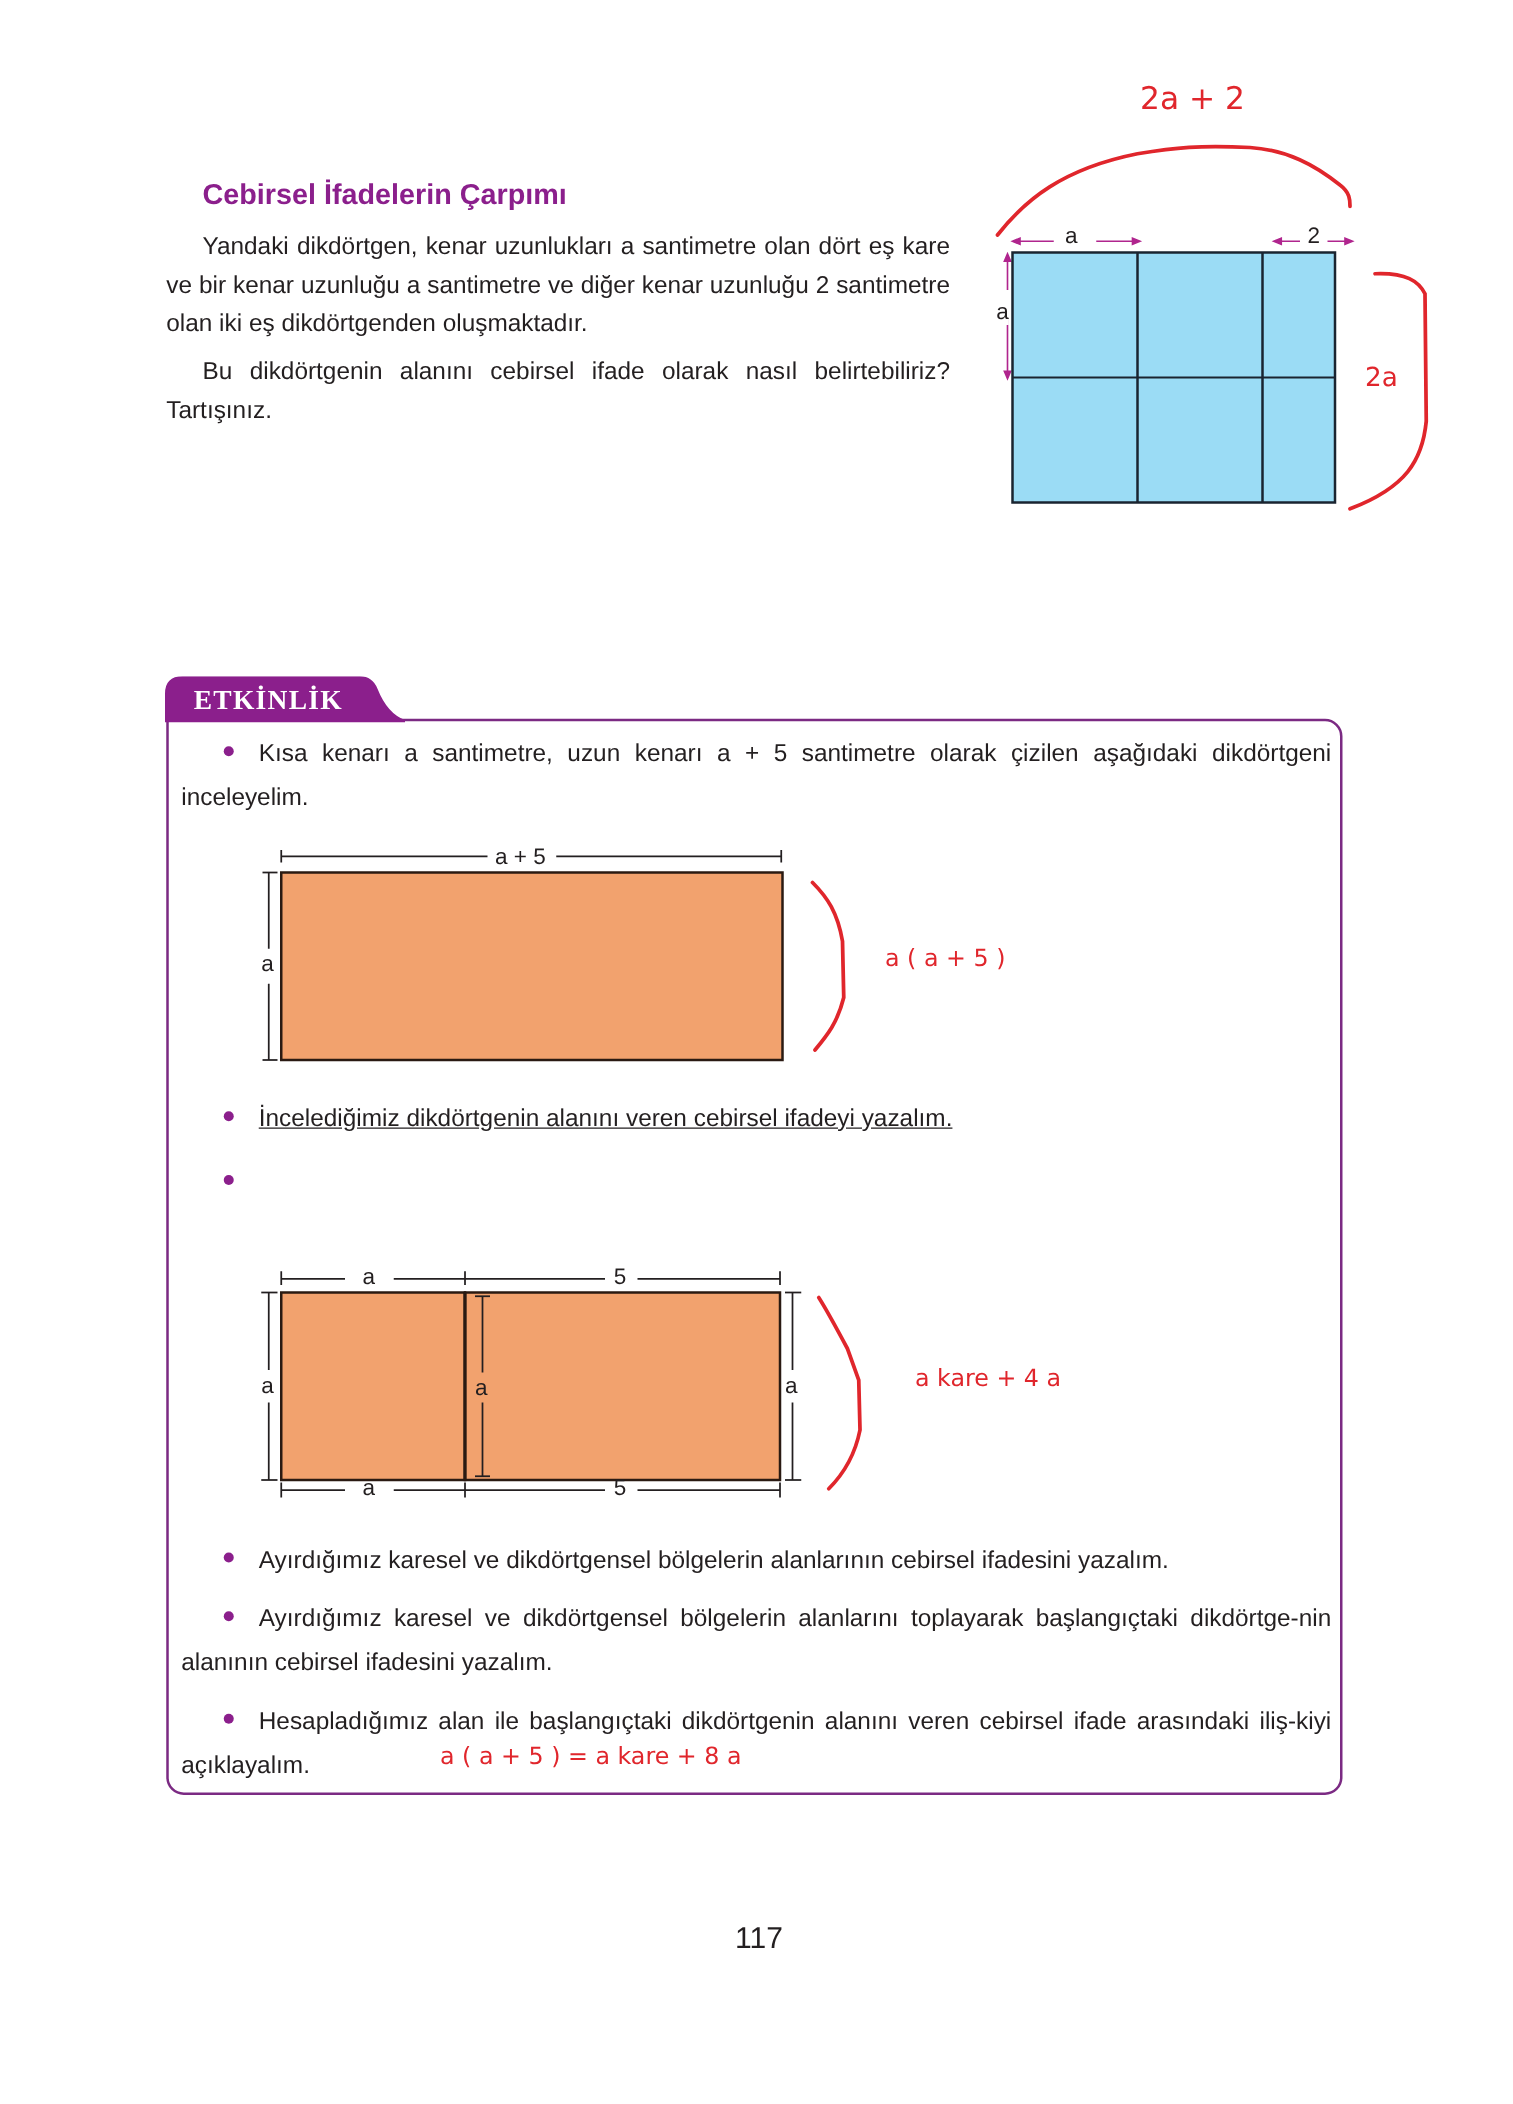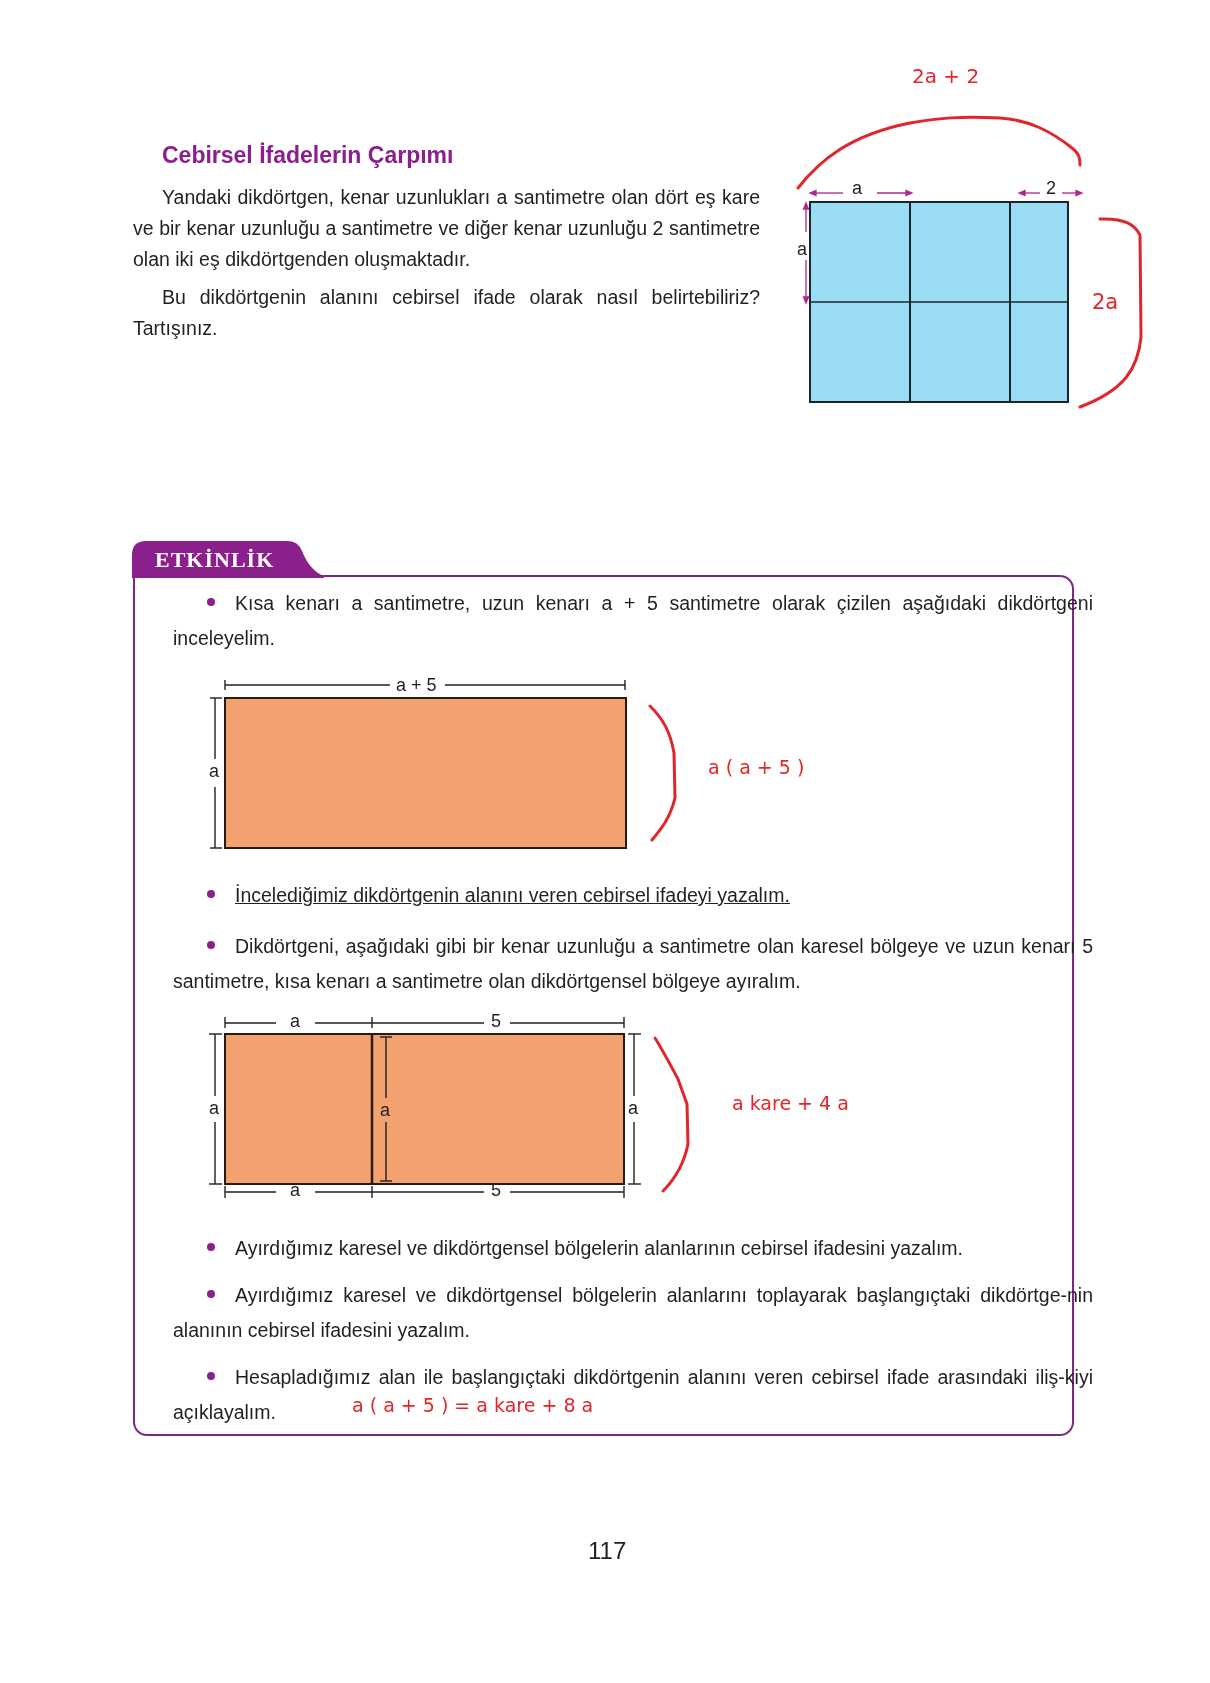--- a/index.html
+++ b/index.html
@@ -62,21 +62,20 @@
       color: #ffffff;
       letter-spacing: 1px;
     }
 
     .para {
       position: absolute;
       left: 145px; width: 920px;
       font-size: 19.5px; line-height: 34.5px;
       text-align: justify;
       color: #231f20;
-      margin-left: 28px;
     }
     .para .bullet {
       display: inline-block;
       width: 8px; height: 8px;
       border-radius: 50%;
       background: #8b1f8c;
       margin-left: 34px; margin-right: 20px;
       vertical-align: middle;
       position: relative; top: -3px;
     }
@@ -124,21 +123,21 @@
     </g>
 
     <rect x="20" y="162" width="258" height="200" fill="#9bdcf5" stroke="#1a2430" stroke-width="2"></rect>
     <line x1="120" y1="162" x2="120" y2="362" stroke="#1a2430" stroke-width="2"></line>
     <line x1="220" y1="162" x2="220" y2="362" stroke="#1a2430" stroke-width="2"></line>
     <line x1="20" y1="262" x2="278" y2="262" stroke="#1a2430" stroke-width="1.5"></line>
   </svg>
   <span class="abs" style="left:62px; top:138px; font-size:18px;">a</span>
   <span class="abs" style="left:256px; top:138px; font-size:18px;">2</span>
   <span class="abs" style="left:7px; top:199px; font-size:18px; background:#fff;">a</span>
-  <span class="abs hand" style="left:122px; top:24px; font-size:20px;">2a + 2</span>
+  <span class="abs hand" style="left:122px; top:24px; font-size:25px;">2a + 2</span>
   <span class="abs hand" style="left:302px; top:250px; font-size:21px;">2a</span>
 </div>
 
 <div class="abs activity-box"></div>
 <svg class="abs activity-tab" width="192" height="37" viewBox="0 0 192 37" xmlns="http://www.w3.org/2000/svg">
   <path d="M0,37 L0,14 Q0,0 14,0 L156,0 Q166,0 170,10 Q178,30 192,35 L192,37 Z" fill="#8b1f8c"></path>
 </svg>
 <div class="abs activity-tab-label">ETKİNLİK</div>
 
 <div class="para" style="top:586px;">
@@ -163,21 +162,21 @@
   <span class="abs" style="left:196px; top:7px; font-size:18px;">a + 5</span>
   <span class="abs" style="left:9px; top:93px; font-size:18px; background:#fff;">a</span>
   <span class="abs hand" style="left:508px; top:88px;">a ( a + 5 )</span>
 </div>
 
 <div class="para" style="top:878px;text-decoration:underline;">
   <span class="bullet"></span><span>İncelediğimiz dikdörtgenin alanını veren cebirsel ifadeyi yazalım.</span>
 </div>
 
 <div class="para" style="top:929px;">
-  <span class="bullet"></span><span>Dikdörtgeni, aşağıdaki gibi bir kenar uzunluğu a santimetre olan karesel bölgeye ve uzun kenarı 5 santimetre, kısa kenarı a santimetre olan dikdörtgensel bölgeye ayıralım.</span>
+  <span class="bullet"></span>
 </div>
 
 <div class="abs fig3">
   <svg width="640" height="200" viewBox="0 0 640 200" xmlns="http://www.w3.org/2000/svg">
     <g stroke="#231f20" stroke-width="1.4" fill="none">
 
       <line x1="25" y1="13" x2="25" y2="24"></line>
       <line x1="172" y1="13" x2="172" y2="24"></line>
       <line x1="424" y1="13" x2="424" y2="24"></line>
       <line x1="25" y1="19" x2="76" y2="19"></line>

